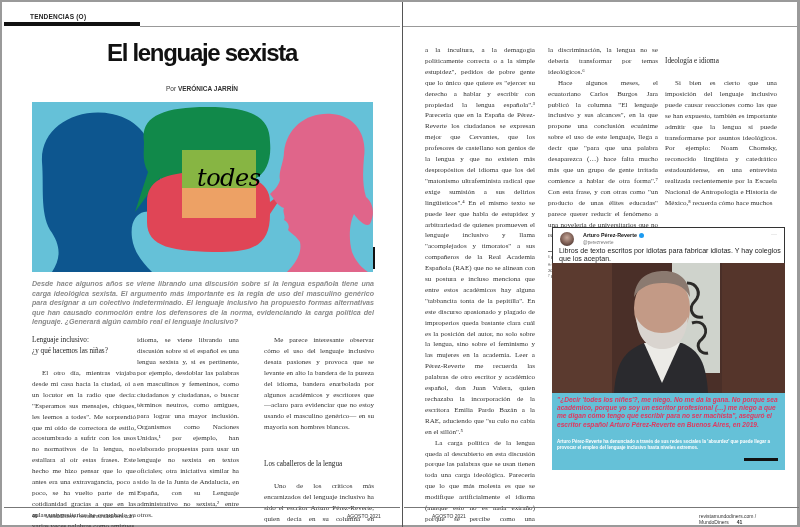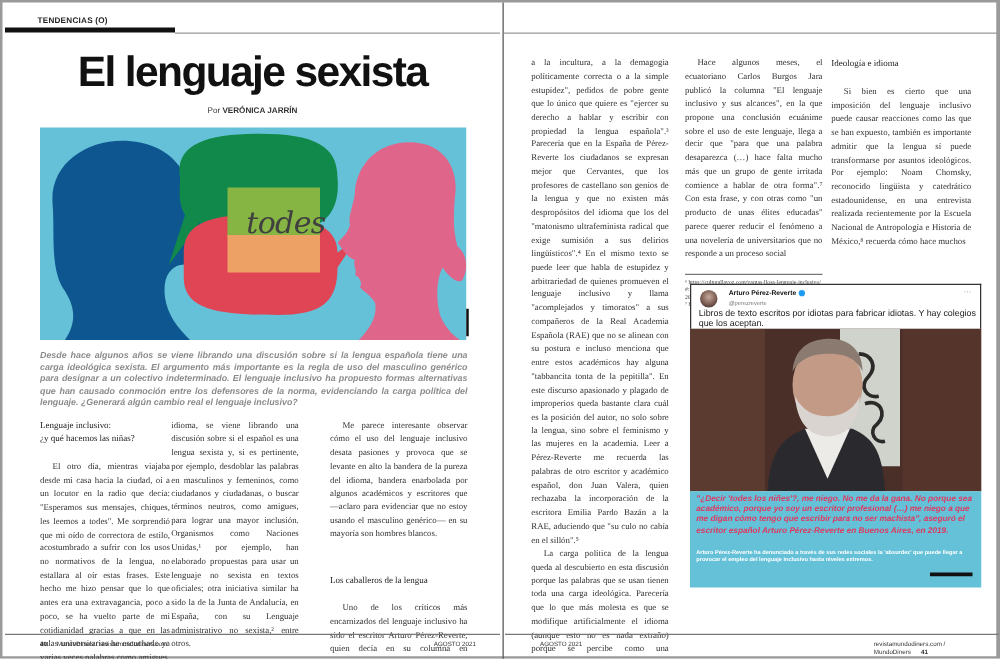--- a/index.html
+++ b/index.html
@@ -6,27 +6,27 @@
 html,body{width:800px;height:527px;overflow:hidden;background:#fff}
 body{position:relative;font-family:"Liberation Serif",serif;color:#222}
 .spread{position:absolute;left:0;top:0;width:800px;height:527px;border:2px solid #9a9a9a;border-right:3px solid #9a9a9a;background:#fff}
 .gutter{position:absolute;left:400px;top:0;width:1px;height:527px;background:#555}
 .page{position:absolute;top:0;height:527px}
 .left{left:0;width:400px}
 .right{left:401px;width:399px}
 .section-tag{position:absolute;left:28px;top:13px;font-family:"Liberation Sans",sans-serif;font-size:6.5px;font-weight:bold;letter-spacing:.2px;color:#222}
 .section-bar{position:absolute;left:2px;top:20px;width:136px;height:4px;background:#111}
 .top-rule{position:absolute;top:24px;height:1px;background:#999}
-.title{position:absolute;left:0;width:400px;top:37px;text-align:center;font-family:"Liberation Sans",sans-serif;font-weight:bold;font-size:34px;letter-spacing:-1.3px;color:#111}
+.title{position:absolute;left:0;width:400px;top:37px;text-align:center;font-family:"Liberation Sans",sans-serif;font-weight:bold;font-size:24px;letter-spacing:-1.3px;color:#111}
 .byline{position:absolute;left:0;width:400px;top:83px;text-align:center;font-family:"Liberation Sans",sans-serif;font-size:6.5px;color:#333}
 .byline b{font-weight:bold}
 .hero{position:absolute;left:30px;top:100px;width:341px;height:170px;background:#65c1d8;overflow:hidden}
 .hero svg{position:absolute;left:0;top:0}
 .hero-edge{position:absolute;left:371px;top:245px;width:2px;height:22px;background:#111}
-.hero-word{position:absolute;left:165px;top:62px;font-family:"DejaVu Serif",serif;font-style:italic;font-size:24px;color:#404040;letter-spacing:-.5px}
+.hero-word{position:absolute;left:165px;top:62px;font-family:"DejaVu Serif",serif;font-style:italic;font-size:24px;color:#000000;letter-spacing:-.5px}
 .lede{position:absolute;left:30px;top:278px;width:342px;font-family:Liberation Sans, sans-serif;font-style:italic;font-weight:bold;font-size:7.1px;line-height:9.6px;color:#8a8a8a;text-align:justify}
 .col{position:absolute;font-size:7.05px;line-height:10.9px;text-align:justify;color:#333;hyphens:auto}
 .col p{text-indent:10px}
 .col p.noind{text-indent:0}
 .col h4{font-size:7.2px;font-weight:normal;color:#222;margin:0 0 11px 0;line-height:11px}
 .fn-rule{height:1px;background:#777;margin:10px 0 3px 0}
 .fn{font-size:4.6px;line-height:6.2px;color:#333;word-break:break-all;text-align:left}
 .foot-rule{position:absolute;top:505px;height:1px;background:#777}
 .folio{position:absolute;top:511px;font-family:"Liberation Sans",sans-serif;font-size:5px;color:#333}
 .folio b{font-weight:bold;margin-right:8px}
@@ -112,28 +112,29 @@
     <div class="top-rule" style="left:0;width:397px"></div>
   </div>
 
   <div class="col" style="left:423px;top:43px;width:110px">
     <p class="noind">a la incultura, a la demagogia políticamente correcta o a la simple estupidez", pedidos de pobre gente que lo único que quiere es "ejercer su derecho a hablar y escribir con propiedad la lengua española".³ Parecería que en la España de Pérez-Reverte los ciudadanos se expresan mejor que Cervantes, que los profesores de castellano son genios de la lengua y que no existen más despropósitos del idioma que los del "matonismo ultrafeminista radical que exige sumisión a sus delirios lingüísticos".⁴ En el mismo texto se puede leer que habla de estupidez y arbitrariedad de quienes promueven el lenguaje inclusivo y llama "acomplejados y timoratos" a sus compañeros de la Real Academia Española (RAE) que no se alinean con su postura e incluso menciona que entre estos académicos hay alguna "tabbancita tonta de la pepitilla". En este discurso apasionado y plagado de improperios queda bastante clara cuál es la posición del autor, no solo sobre la lengua, sino sobre el feminismo y las mujeres en la academia. Leer a Pérez-Reverte me recuerda las palabras de otro escritor y académico español, don Juan Valera, quien rechazaba la incorporación de la escritora Emilia Pardo Bazán a la RAE, aduciendo que "su culo no cabía en el sillón".⁵</p>
     <p>La carga política de la lengua queda al descubierto en esta discusión porque las palabras que se usan tienen toda una carga ideológica. Parecería que lo que más molesta es que se modifique artificialmente el idioma (aunque esto no es nada extraño) porque se percibe como una imposición de una forma de pensar. Por ejemplo, el Nobel peruano Mario Vargas Llosa, en una entrevista en La Voz de Córdoba, dijo que es una "desnaturalización y aberración al lenguaje" y que, además de no resolver el problema de</p>
 
   </div>
 
   <div class="col" style="left:546px;top:43px;width:110px">
+    <p class="noind">la discriminación, la lengua no se debería transformar por temas ideológicos.⁶</p>
     <p>Hace algunos meses, el ecuatoriano Carlos Burgos Jara publicó la columna "El lenguaje inclusivo y sus alcances", en la que propone una conclusión ecuánime sobre el uso de este lenguaje, llega a decir que "para que una palabra desaparezca (…) hace falta mucho más que un grupo de gente irritada comience a hablar de otra forma".⁷ Con esta frase, y con otras como "un producto de unas élites educadas" parece querer reducir el fenómeno a una novelería de universitarios que no responde a un proceso social</p>
     <div class="fn-rule"></div>
     <div class="fn">⁶ https://culturallavoz.com/vargas-llosa-lenguaje-inclusivo/#:~:text=Tal%20es%20el%20caso%20del,el%20lenguaje%20es%20una%20perversión</div>
     <div class="fn">⁷ https://www.youtube.com/watch?v=5aqyZgAQc-g</div>
   </div>
 
   <div class="col" style="left:663px;top:43px;width:112px">
-    <h4 style="margin-top:1px">Ideología e idioma</h4>
+    <h4 style="margin-top:11px">Ideología e idioma</h4>
     <p>Si bien es cierto que una imposición del lenguaje inclusivo puede causar reacciones como las que se han expuesto, también es importante admitir que la lengua sí puede transformarse por asuntos ideológicos. Por ejemplo: Noam Chomsky, reconocido lingüista y catedrático estadounidense, en una entrevista realizada recientemente por la Escuela Nacional de Antropología e Historia de México,⁸ recuerda cómo hace muchos</p>
   </div>
 
   <div class="tweet">
     <div class="tw-avatar"></div>
     <div class="tw-name"><span>Arturo Pérez-Reverte</span><span class="tw-verified"></span></div>
     <div class="tw-handle">@perezreverte</div>
     <div class="tw-more">···</div>
     <div class="tw-text">Libros de texto escritos por idiotas para fabricar idiotas. Y hay colegios que los aceptan.</div>
   </div>

